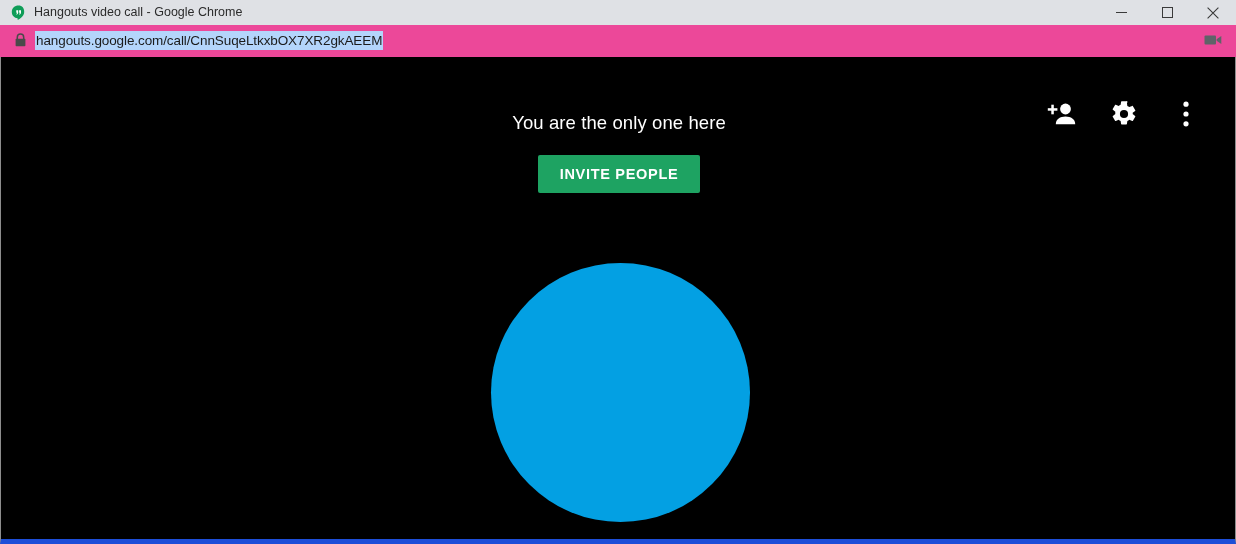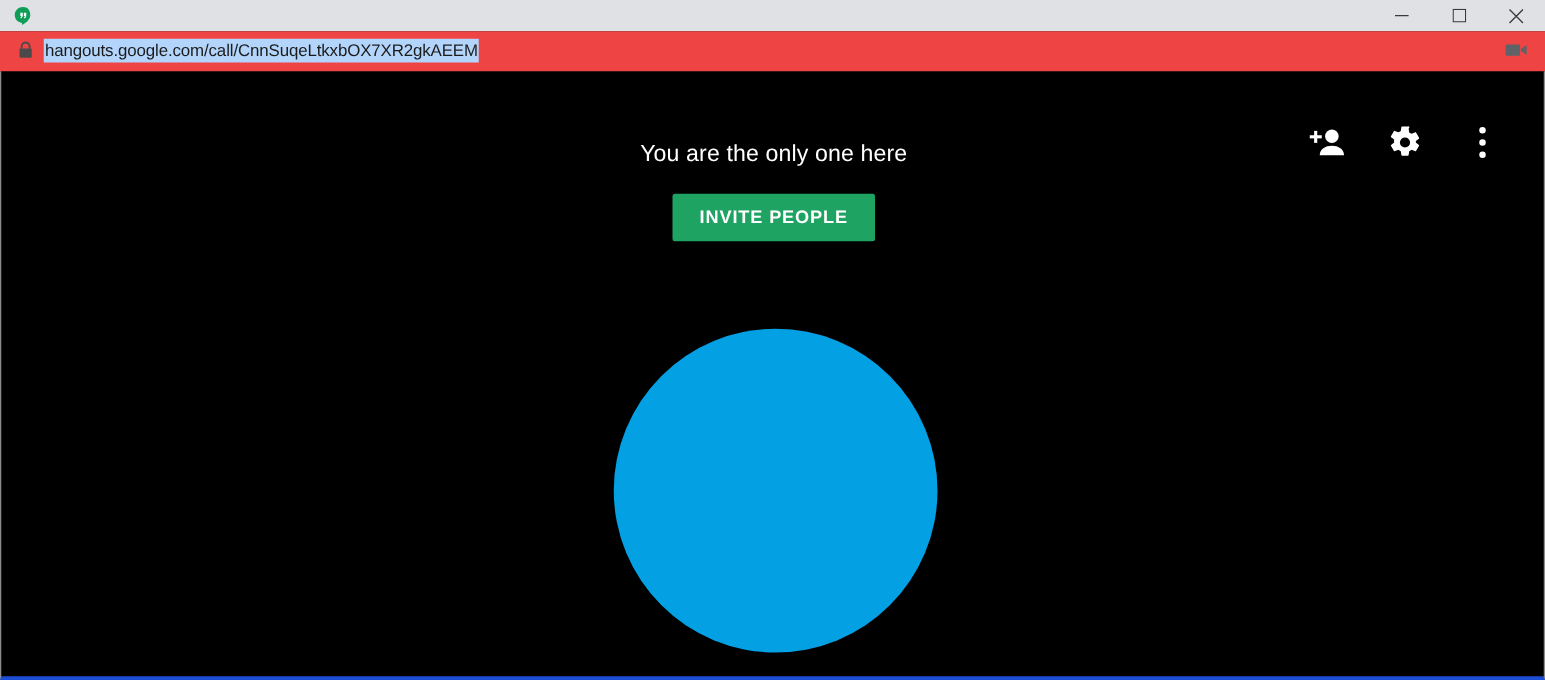--- a/index.html
+++ b/index.html
@@ -65,21 +65,21 @@
     justify-content: center;
   }
   .winbtn svg { display: block; }
 
   
   .omnibar {
     position: absolute;
     top: 25px; left: 0;
     width: 1236px;
     height: 47px;
-    background: #ef4444;
+    background: #ec4899;
     border-bottom: 2px solid #3c3c3c;
     box-sizing: border-box;
   }
   .lock-icon {
     position: absolute;
     left: 14px;
     top: 8px;
     width: 13px;
     height: 14px;
   }
@@ -111,21 +111,21 @@
   
   .viewport {
     position: absolute;
     top: 57px;
     left: 0;
     width: 1236px;
     height: 487px;
     background: #000000;
     border-left: 1px solid #8d8d8d;
     border-right: 1px solid #8d8d8d;
-    border-bottom: 3px solid #1d4ed8;
+    border-bottom: 5px solid #1d4ed8;
     box-sizing: border-box;
     overflow: hidden;
   }
 
   .top-actions {
     position: absolute;
     top: 40px;
     right: 32px;
     display: flex;
     align-items: center;
@@ -188,20 +188,21 @@
 
 <div class="window">
 
   <div class="titlebar">
     <span class="tb-favicon">
       <svg width="15" height="15" viewBox="0 0 15 15">
         <path d="M7.5 0.6C3.7 0.6 0.8 3.3 0.8 7c0 3.4 2.5 6 5.8 6.3v1.1c0 .3.3.5.5.3 2.5-1.3 4.4-3 5.3-4.7.6-1 .8-2 .8-3.1C13.2 3.3 11.3.6 7.5.6z" fill="#0f9d58"></path>
         <path d="M5.3 5.2h1.9v2.4c0 .9-.6 1.7-1.5 2.1l-.4-.7c.5-.3.8-.7.8-1.2h-.8V5.2zm2.8 0H10v2.4c0 .9-.6 1.7-1.5 2.1l-.4-.7c.5-.3.8-.7.8-1.2h-.8V5.2z" fill="#ffffff"></path>
       </svg>
     </span>
+    <span class="tb-title">Hangouts video call - Google Chrome</span>
 
     <div class="winbtns">
       <div class="winbtn">
         <svg width="11" height="11" viewBox="0 0 11 11">
             <rect x="0" y="5" width="11" height="1" fill="#3a3a3a"></rect>
           </svg>
       </div>
       <div class="winbtn">
         <svg width="11" height="11" viewBox="0 0 11 11">
             <rect x="0.5" y="0.5" width="10" height="10" fill="none" stroke="#3a3a3a" stroke-width="1"></rect>

